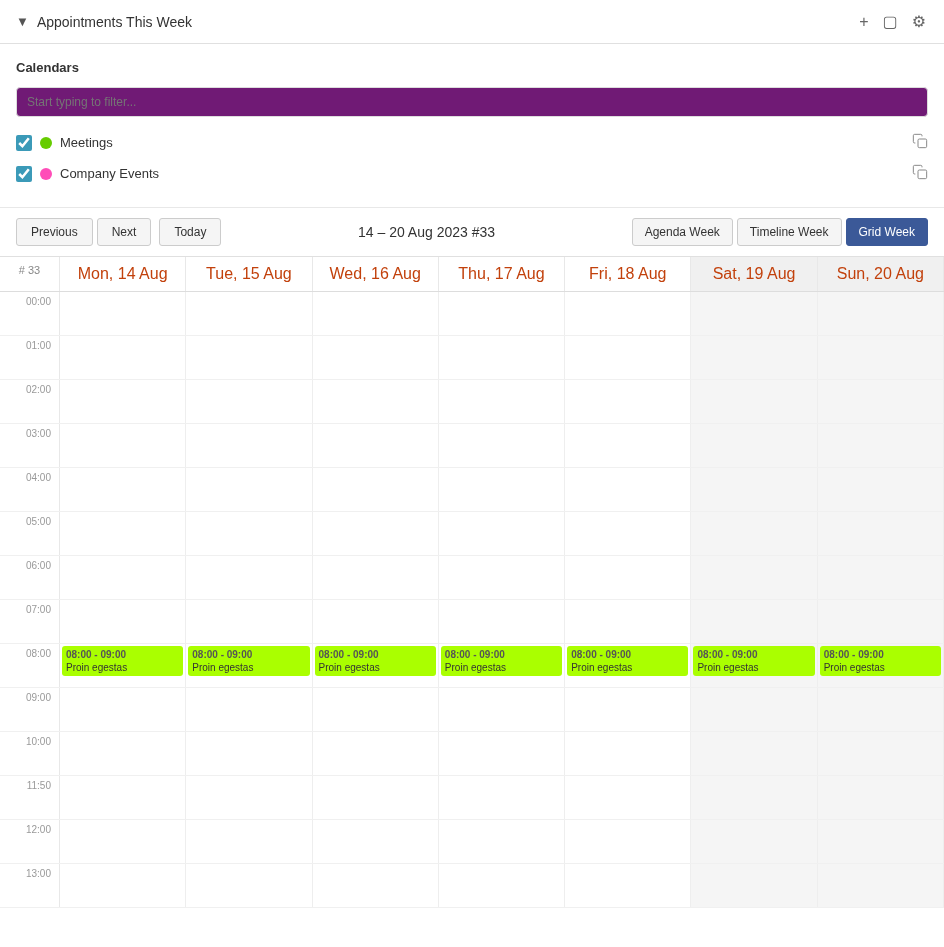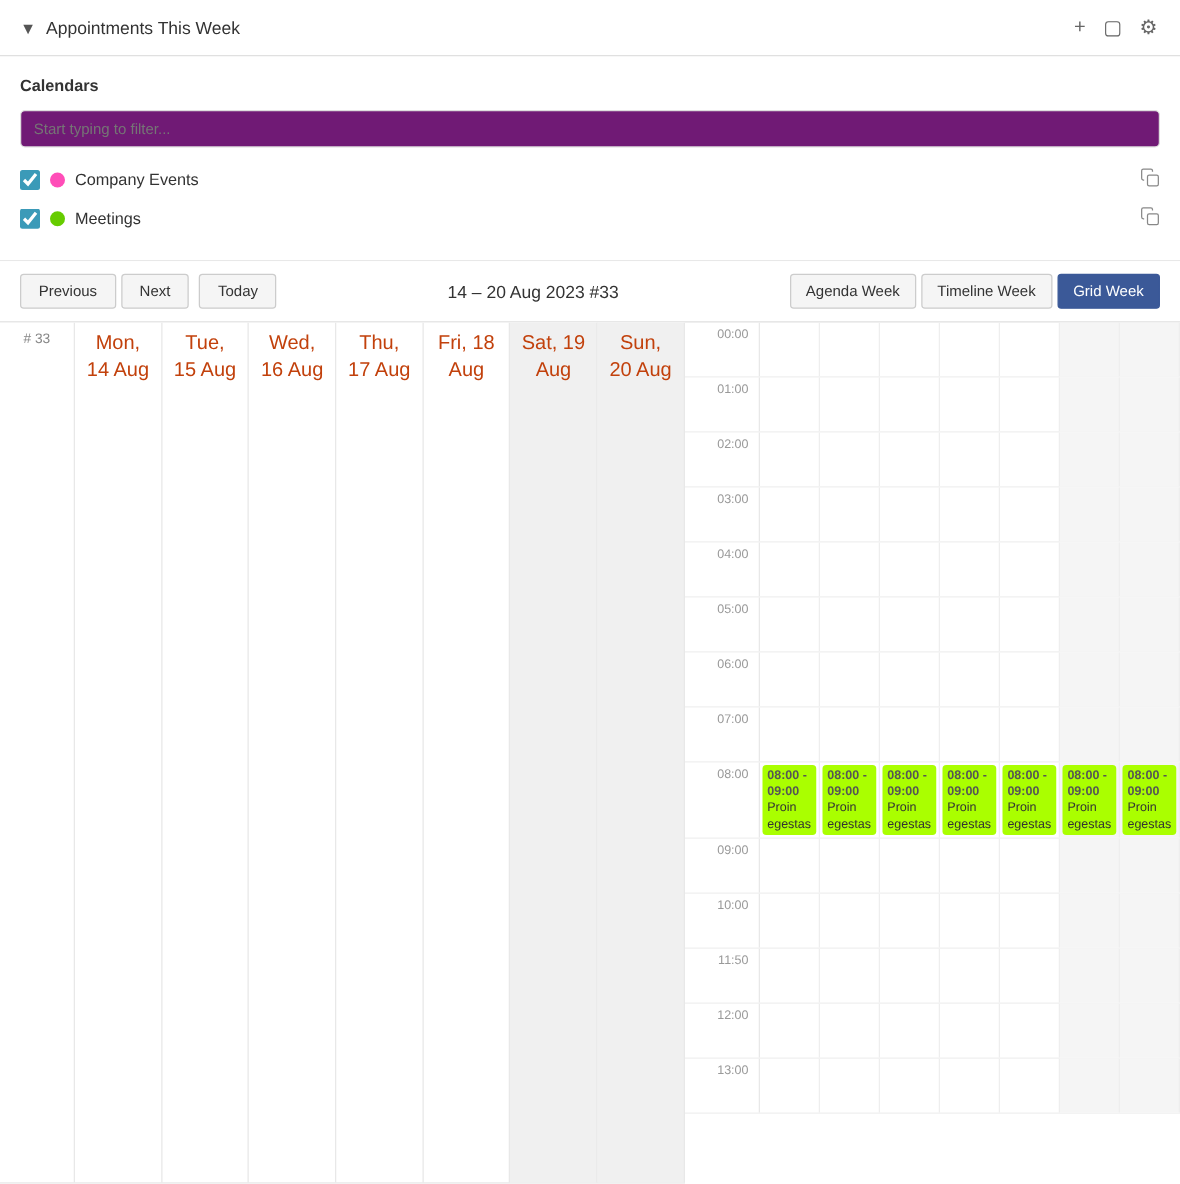--- a/index.html
+++ b/index.html
@@ -49,21 +49,21 @@
       border-radius: 3px; font-size: 12px; cursor: pointer; color: #333; margin-left: 4px;
     }
     .week-title { font-size: 14px; font-weight: 500; color: #333; }
     .view-btns { display: flex; gap: 4px; }
     .view-btn {
       padding: 6px 12px; border: 1px solid #ccc; background: #f5f5f5;
       border-radius: 3px; font-size: 12px; cursor: pointer; color: #333;
     }
     .view-btn.active { background: #3b5998; color: #fff; border-color: #3b5998; }
 
-    .calendar-grid { display: flex; flex-direction: row; overflow: auto; flex: 1; }
+    .calendar-grid { display: flex; flex-direction: column; overflow: auto; flex: 1; }
 
     .grid-header {
       display: grid;
       grid-template-columns: 60px repeat(7, 1fr);
       border-bottom: 1px solid #ddd;
       background: #fff;
       position: sticky; top: 0; z-index: 2;
     }
     .grid-header-cell {
       padding: 6px 8px; font-size: 16px; color: #c2410c;
@@ -124,35 +124,35 @@
   </div>
 
   <div class="sidebar-section">
     <div class="calendars-title">Calendars</div>
     <input class="filter-input" type="text" placeholder="Start typing to filter..." style="">
 
     <div class="calendar-list">
       <div class="calendar-item">
         <div class="calendar-item-left">
           <input type="checkbox" class="cal-checkbox" checked="" style="">
-          <span class="cal-dot" style="background:#ff4db8;"></span>
-          <span class="cal-label">Company Events</span>
+          <span class="cal-dot" style="background:#66cc00;"></span>
+          <span class="cal-label">Meetings</span>
         </div>
         <button class="cal-copy-btn">
           <svg width="16" height="16" viewBox="0 0 24 24" fill="none" stroke="currentColor" stroke-width="1.5">
             <rect x="9" y="9" width="13" height="13" rx="2" ry="2"></rect>
             <path d="M5 15H4a2 2 0 0 1-2-2V4a2 2 0 0 1 2-2h9a2 2 0 0 1 2 2v1"></path>
           </svg>
         </button>
       </div>
       <div class="calendar-item">
         <div class="calendar-item-left">
           <input type="checkbox" class="cal-checkbox" checked="" style="">
-          <span class="cal-dot" style="background:#66cc00;"></span>
-          <span class="cal-label">Meetings</span>
+          <span class="cal-dot" style="background:#ff4db8;"></span>
+          <span class="cal-label">Company Events</span>
         </div>
         <button class="cal-copy-btn">
           <svg width="16" height="16" viewBox="0 0 24 24" fill="none" stroke="currentColor" stroke-width="1.5">
             <rect x="9" y="9" width="13" height="13" rx="2" ry="2"></rect>
             <path d="M5 15H4a2 2 0 0 1-2-2V4a2 2 0 0 1 2-2h9a2 2 0 0 1 2 2v1"></path>
           </svg>
         </button>
       </div>
     </div>
   </div>

